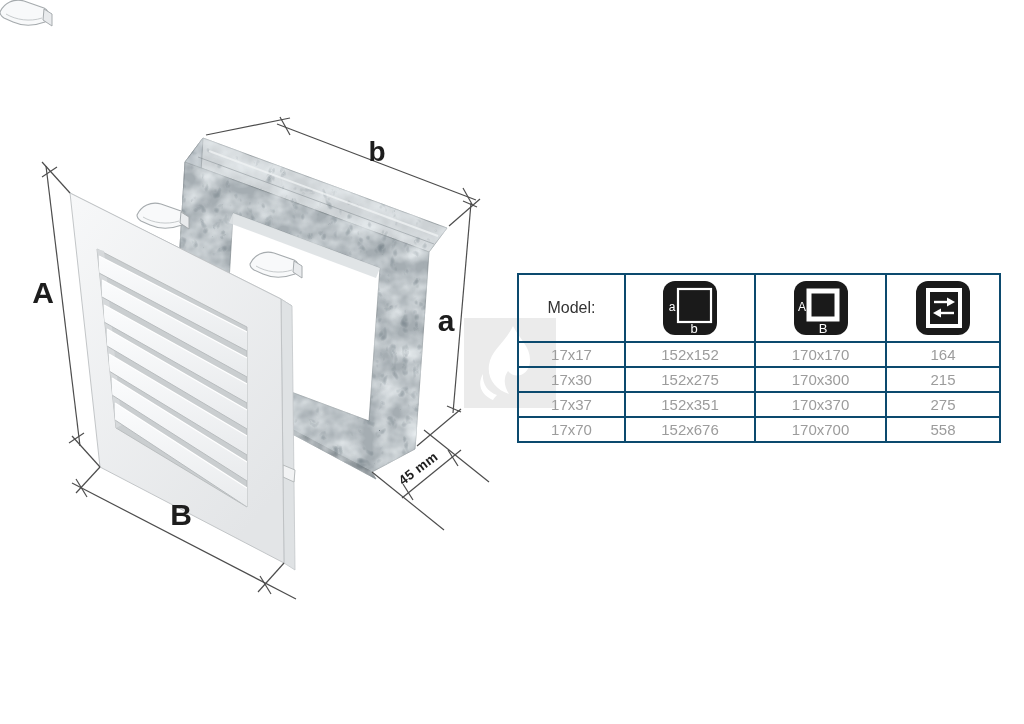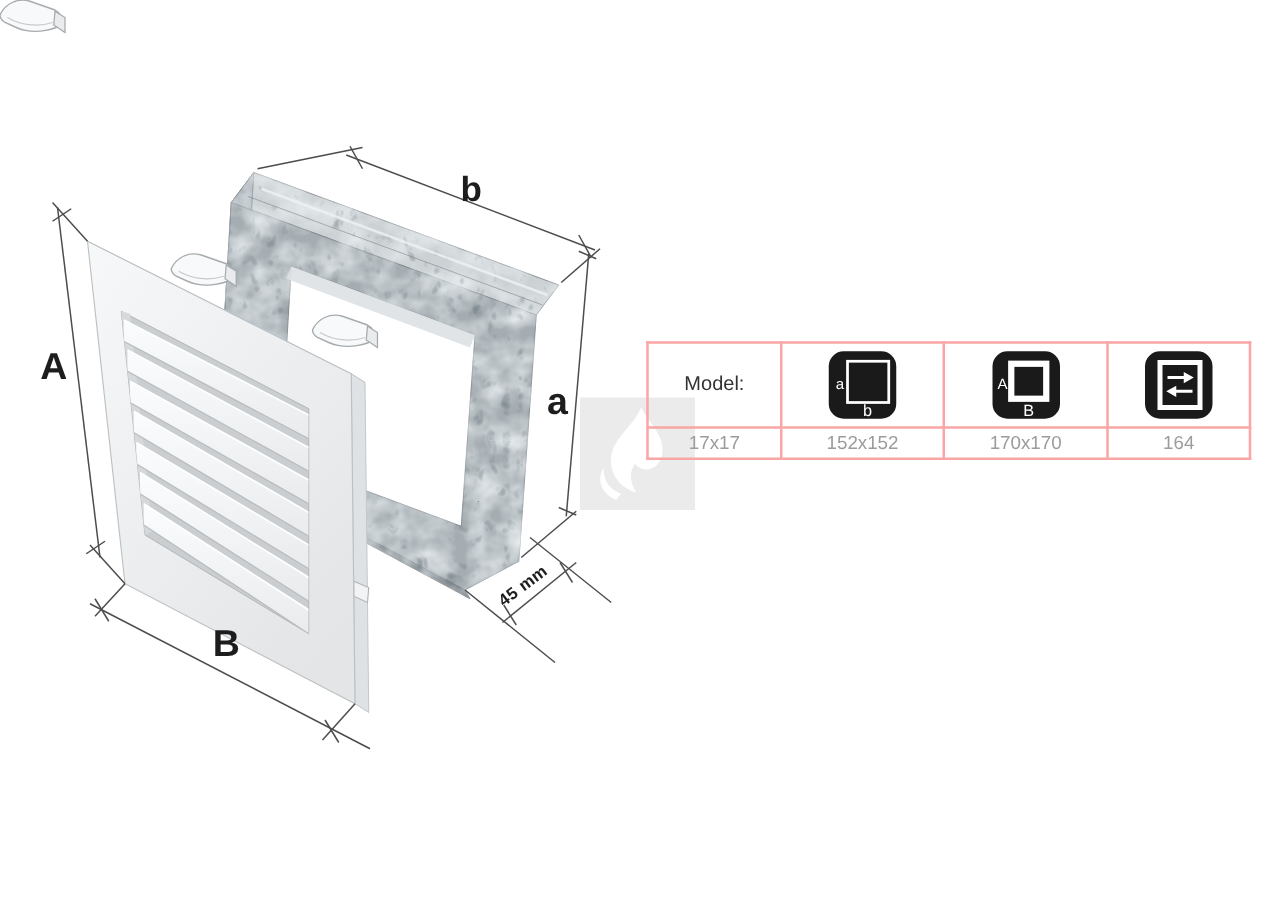--- a/index.html
+++ b/index.html
@@ -2,21 +2,21 @@
 <html><head>
 <meta charset="utf-8">
 <style>
   html,body{margin:0;padding:0;background:#fff;}
   .stage{position:relative;width:1024px;height:724px;background:#fff;overflow:hidden;
          font-family:"Liberation Sans",sans-serif;}
   .diagram-svg{position:absolute;left:0;top:0;z-index:1;}
   
   .spec-table{position:absolute;left:517px;top:273px;z-index:2;border-collapse:collapse;
               table-layout:fixed;}
-  .spec-table td,.spec-table th{border:2px solid #fca5a5;padding:3px;text-align:center;
+  .spec-table td,.spec-table th{border:2px solid #0c4a6e;padding:3px;text-align:center;
               vertical-align:middle;background:transparent;}
   .col-model{width:99px;}
   .col-ab{width:122px;}
   .col-AB{width:123px;}
   .col-flow{width:106px;}
   .hdr-row{height:68px;}
   .hdr-model{font-size:16px;color:#333;font-weight:400;}
   .data-row{height:16px;}
   .data-cell{font-size:15px;color:#9c9c9c;font-weight:400;}
   .hdr-icon{display:inline-block;vertical-align:middle;}
@@ -214,16 +214,34 @@
             </g>
           </svg>
         </td>
       </tr>
       <tr class="data-row">
         <td class="data-cell">17x17</td>
         <td class="data-cell">152x152</td>
         <td class="data-cell">170x170</td>
         <td class="data-cell">164</td>
       </tr>
+      <tr class="data-row">
+        <td class="data-cell">17x30</td>
+        <td class="data-cell">152x275</td>
+        <td class="data-cell">170x300</td>
+        <td class="data-cell">215</td>
+      </tr>
+      <tr class="data-row">
+        <td class="data-cell">17x37</td>
+        <td class="data-cell">152x351</td>
+        <td class="data-cell">170x370</td>
+        <td class="data-cell">275</td>
+      </tr>
+      <tr class="data-row">
+        <td class="data-cell">17x70</td>
+        <td class="data-cell">152x676</td>
+        <td class="data-cell">170x700</td>
+        <td class="data-cell">558</td>
+      </tr>
     </tbody>
   </table>
 
 </div>
 
 </body></html>

